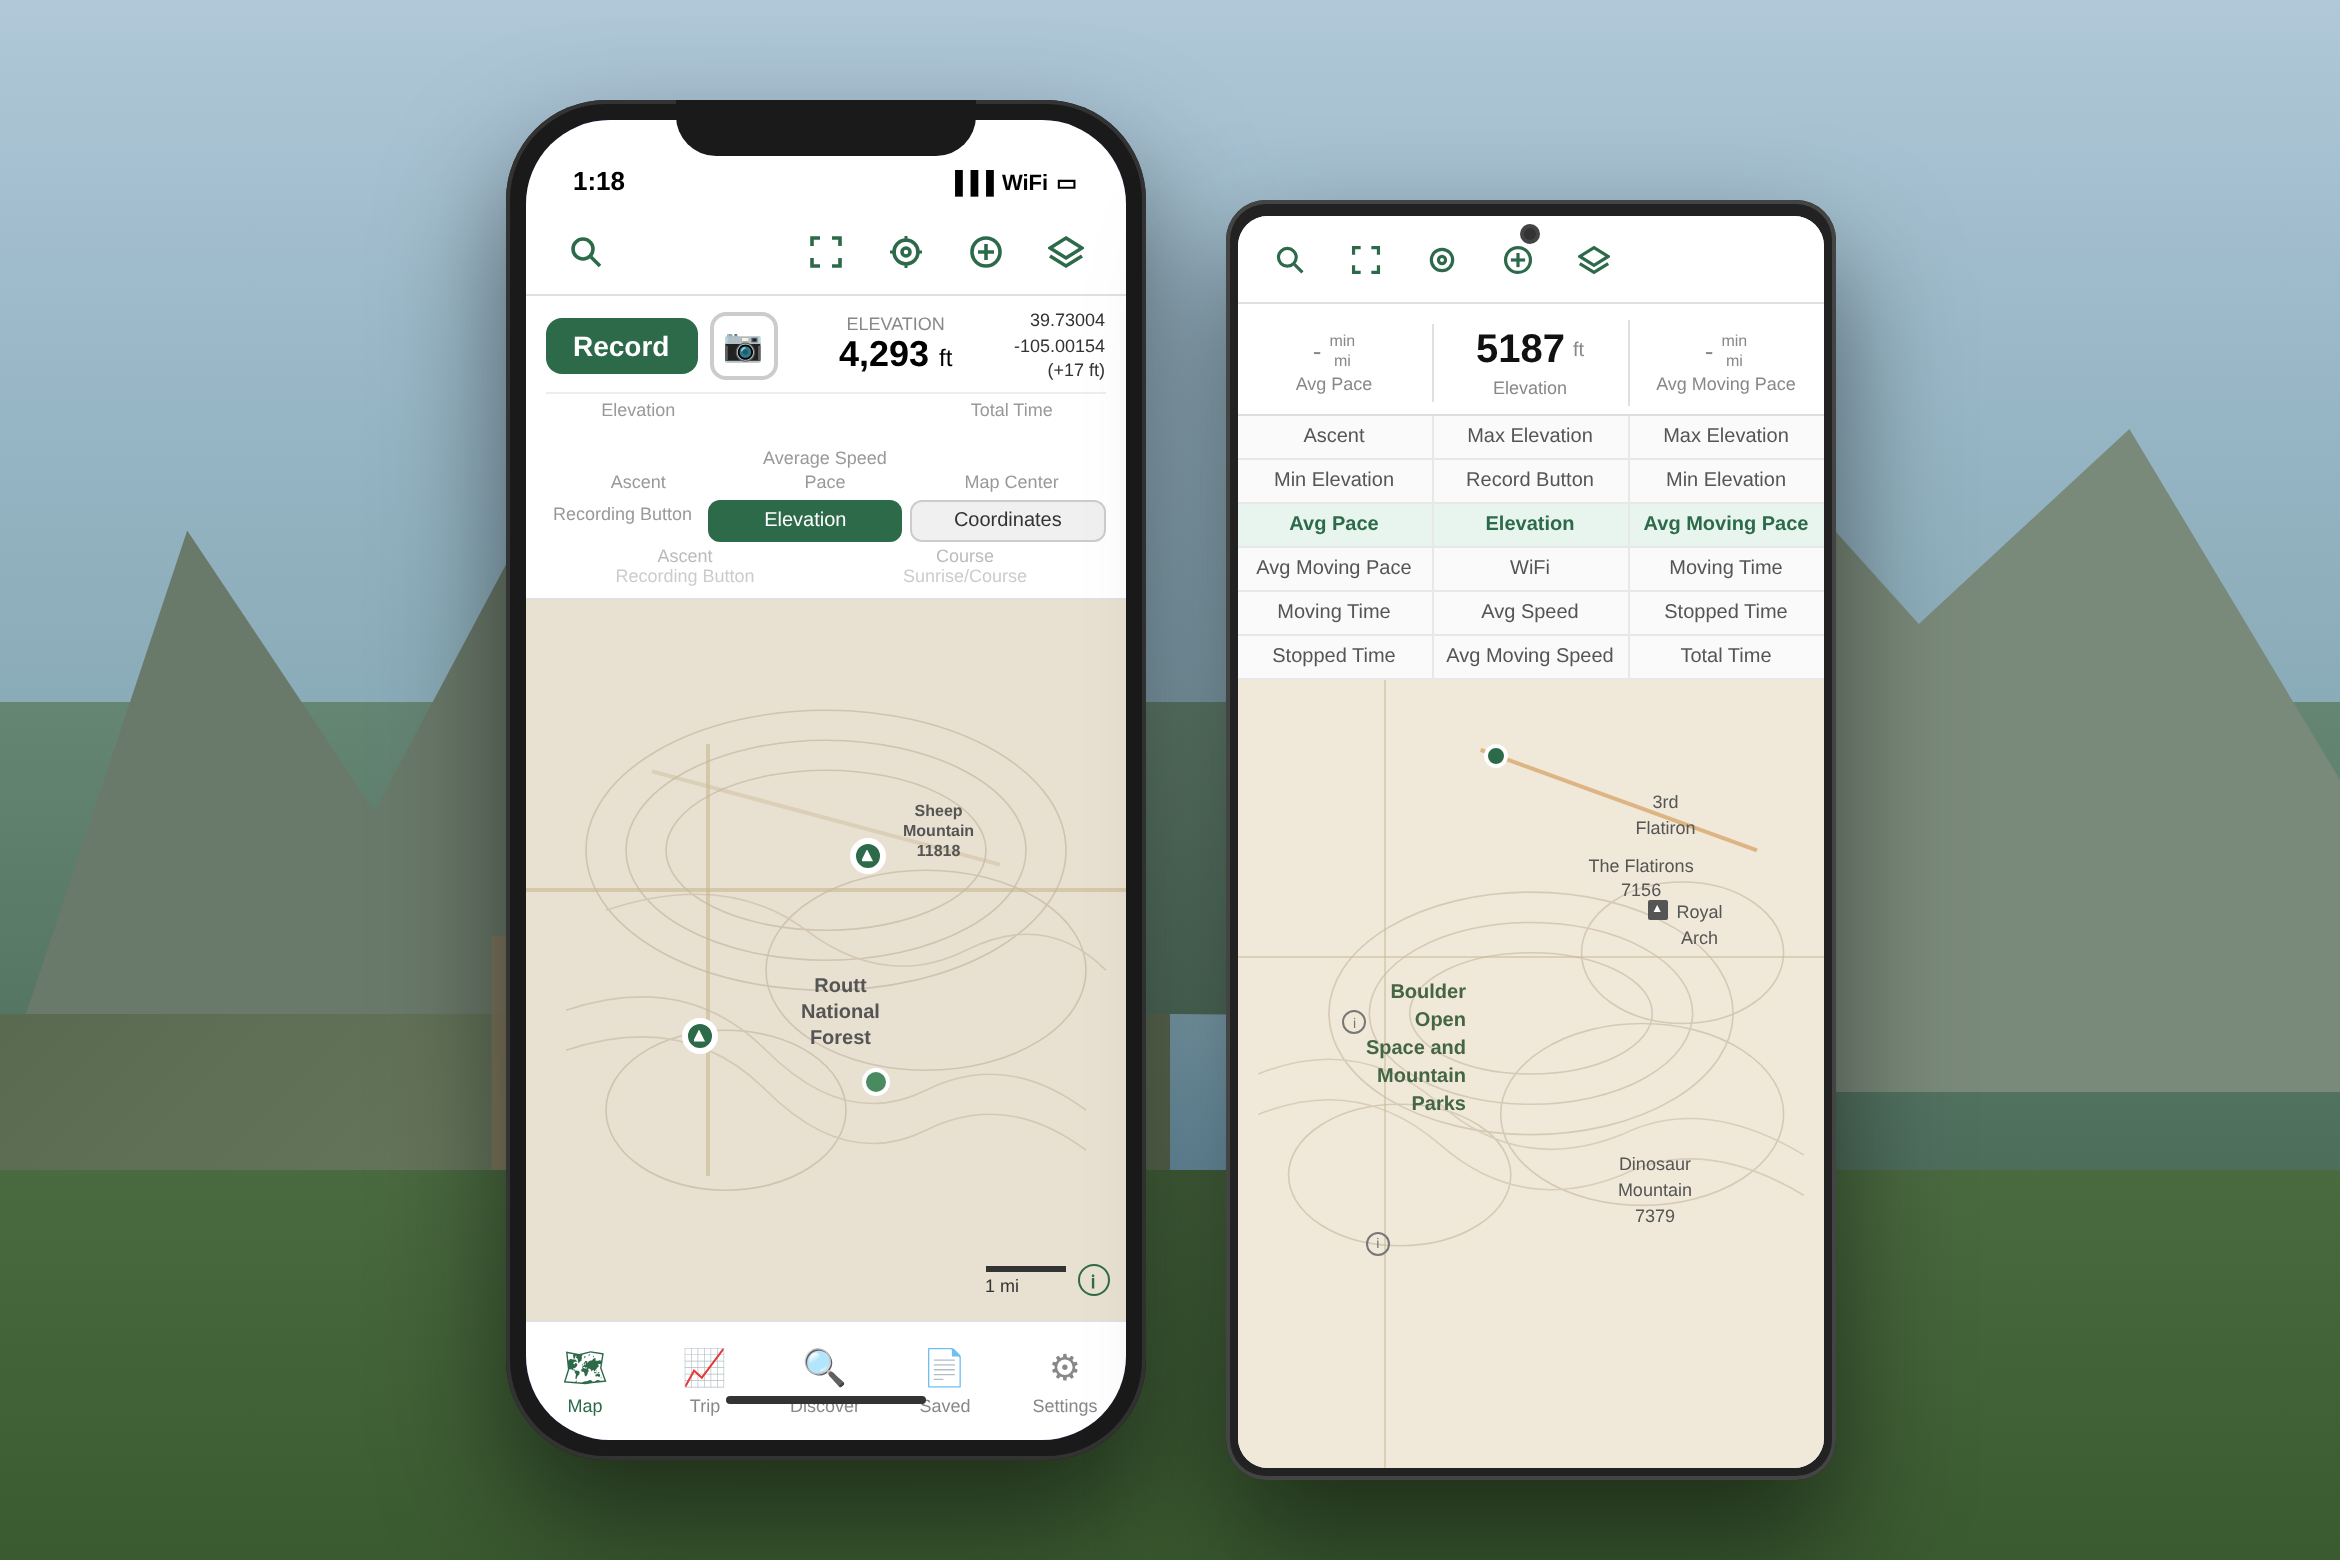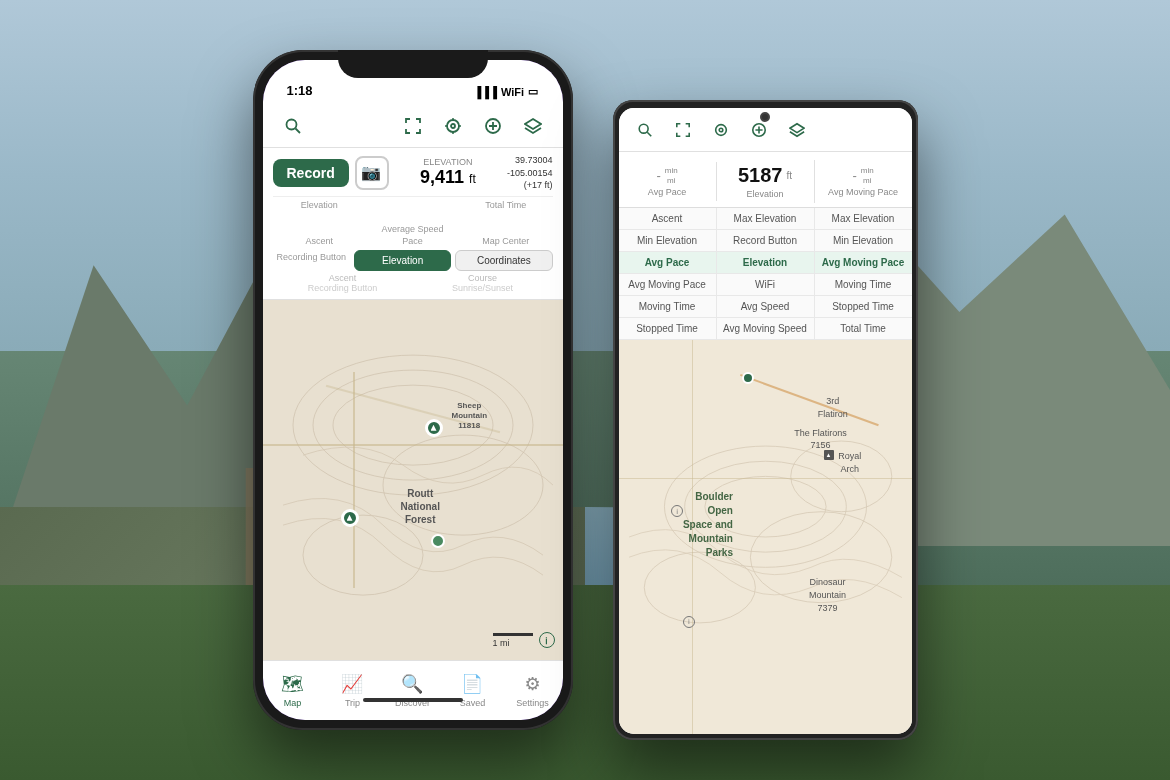--- a/index.html
+++ b/index.html
@@ -512,21 +512,21 @@
           </div>
         </div>
 
         <div class="iphone-record-area">
           <div class="record-row">
             <button class="record-btn">Record</button>
             <div class="camera-btn">📷</div>
             <div style="flex:1; text-align:center;">
               <div class="elevation-label">Elevation</div>
               <div style="font-size:18px; font-weight:700;">
-                <span>9,411</span>
+                <span>4,293</span>
                 <span style="font-size:12px; font-weight:400;">ft</span>
               </div>
             </div>
             <div class="coords-display" style="font-size:9px; line-height:1.4;">
               39.73004<br>-105.00154<br>(+17 ft)
             </div>
           </div>
 
           <div style="display:flex; font-size:9px; color:#999; text-align:center; border-top:1px solid #eee; padding-top:3px;">
             <div style="flex:1;">Elevation</div>
@@ -544,21 +544,21 @@
             <div class="data-btn active">Elevation</div>
             <div class="data-btn data-btn-outline">Coordinates</div>
           </div>
 
           <div style="display:flex; font-size:9px; color:#bbb; text-align:center;">
             <div style="flex:1;">Ascent</div>
             <div style="flex:1;">Course</div>
           </div>
           <div style="display:flex; font-size:9px; color:#ccc; text-align:center;">
             <div style="flex:1;">Recording Button</div>
-            <div style="flex:1;">Sunrise/Sunset</div>
+            <div style="flex:1;">Sunrise/Course</div>
           </div>
         </div>
 
         <div class="iphone-map flex-fill">
 
           <svg class="topo-svg" viewBox="0 0 300 350" xmlns="http://www.w3.org/2000/svg">
             <ellipse cx="150" cy="120" rx="120" ry="70" fill="none" stroke="#8a7050" stroke-width="0.8"></ellipse>
             <ellipse cx="150" cy="120" rx="100" ry="55" fill="none" stroke="#8a7050" stroke-width="0.8"></ellipse>
             <ellipse cx="150" cy="120" rx="80" ry="40" fill="none" stroke="#8a7050" stroke-width="0.8"></ellipse>
             <ellipse cx="200" cy="180" rx="80" ry="50" fill="none" stroke="#8a7050" stroke-width="0.8"></ellipse>

